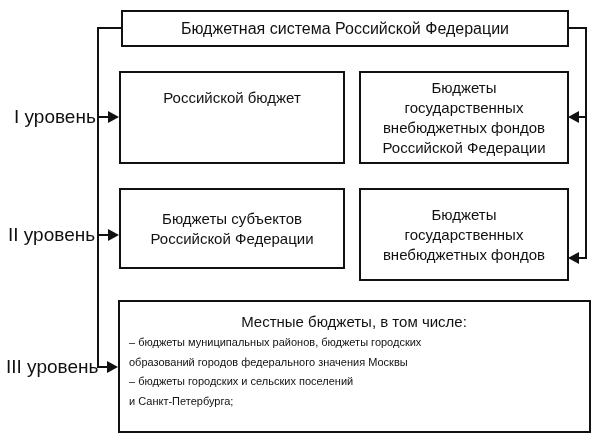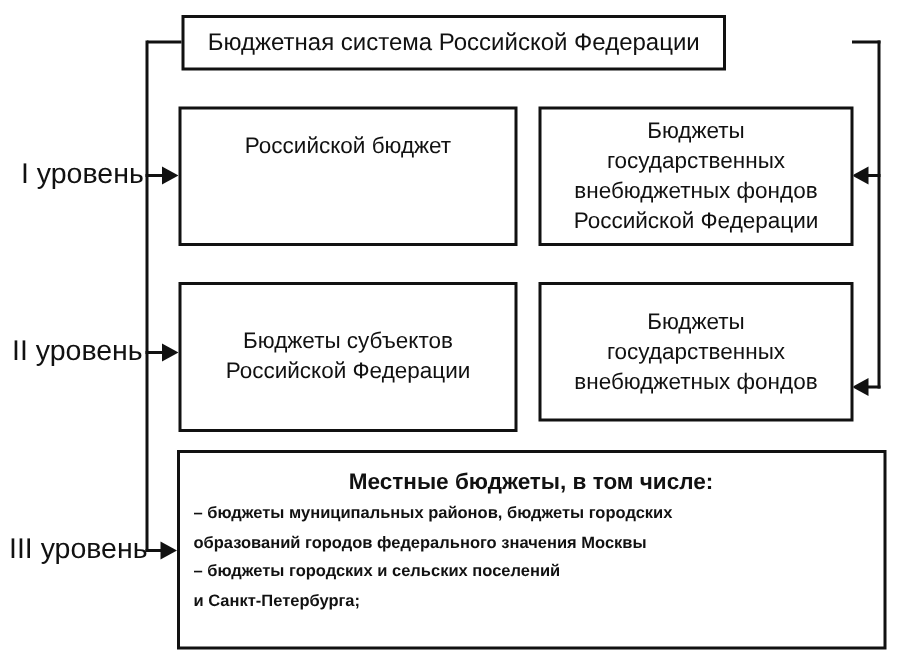--- a/index.html
+++ b/index.html
@@ -8,26 +8,26 @@
     .box { position: absolute; border: 2px solid #111; box-sizing: border-box; background: #fff;
            display: flex; align-items: center; justify-content: center; text-align: center;
            font-size: 15px; line-height: 20px; }
     .box > div { width: 100%; }
     .line { position: absolute; background: #111; }
     .label { position: absolute; font-size: 19px; line-height: 18px; white-space: nowrap; }
     .arrow-r { position: absolute; width: 0; height: 0; border-top: 6px solid transparent;
                border-bottom: 6px solid transparent; border-left: 11px solid #111; }
     .arrow-l { position: absolute; width: 0; height: 0; border-top: 6px solid transparent;
                border-bottom: 6px solid transparent; border-right: 11px solid #111; }
-    #title-box { left: 121px; top: 10px; width: 363px; height: 37px; }
+    #title-box { left: 121px; top: 10px; width: 448px; height: 37px; }
     #fed-box { left: 119px; top: 71px; width: 226px; height: 93px; }
     #offbudget-box { left: 359px; top: 71px; width: 210px; height: 93px; }
-    #subj-box { left: 119px; top: 188px; width: 226px; height: 100px; }
+    #subj-box { left: 119px; top: 188px; width: 226px; height: 81px; }
     #terr-box { left: 359px; top: 188px; width: 210px; height: 93px; }
-    #local-box { left: 118px; top: 300px; width: 473px; height: 133px; display: block; padding: 10px 10px 0 9px; font-weight: bold; }
+    #local-box { left: 118px; top: 300px; width: 473px; height: 133px; display: block; padding: 10px 10px 0 9px; }
     #local-box .head { text-align: center; font-size: 15px; line-height: 20px; margin-bottom: 1px; }
     #local-box .txt { text-align: left; font-size: 11px; line-height: 19.5px; }
     #local-box .txt span { display: block; }
   </style>
 </head>
 <body>
 
 <div class="line" style="left:98px; top:27px; width:24px; height:2px;"></div>
 <div class="line" style="left:97px; top:27px; width:2px; height:341px;"></div>
 <div class="line" style="left:568px; top:27px; width:19px; height:2px;"></div>

